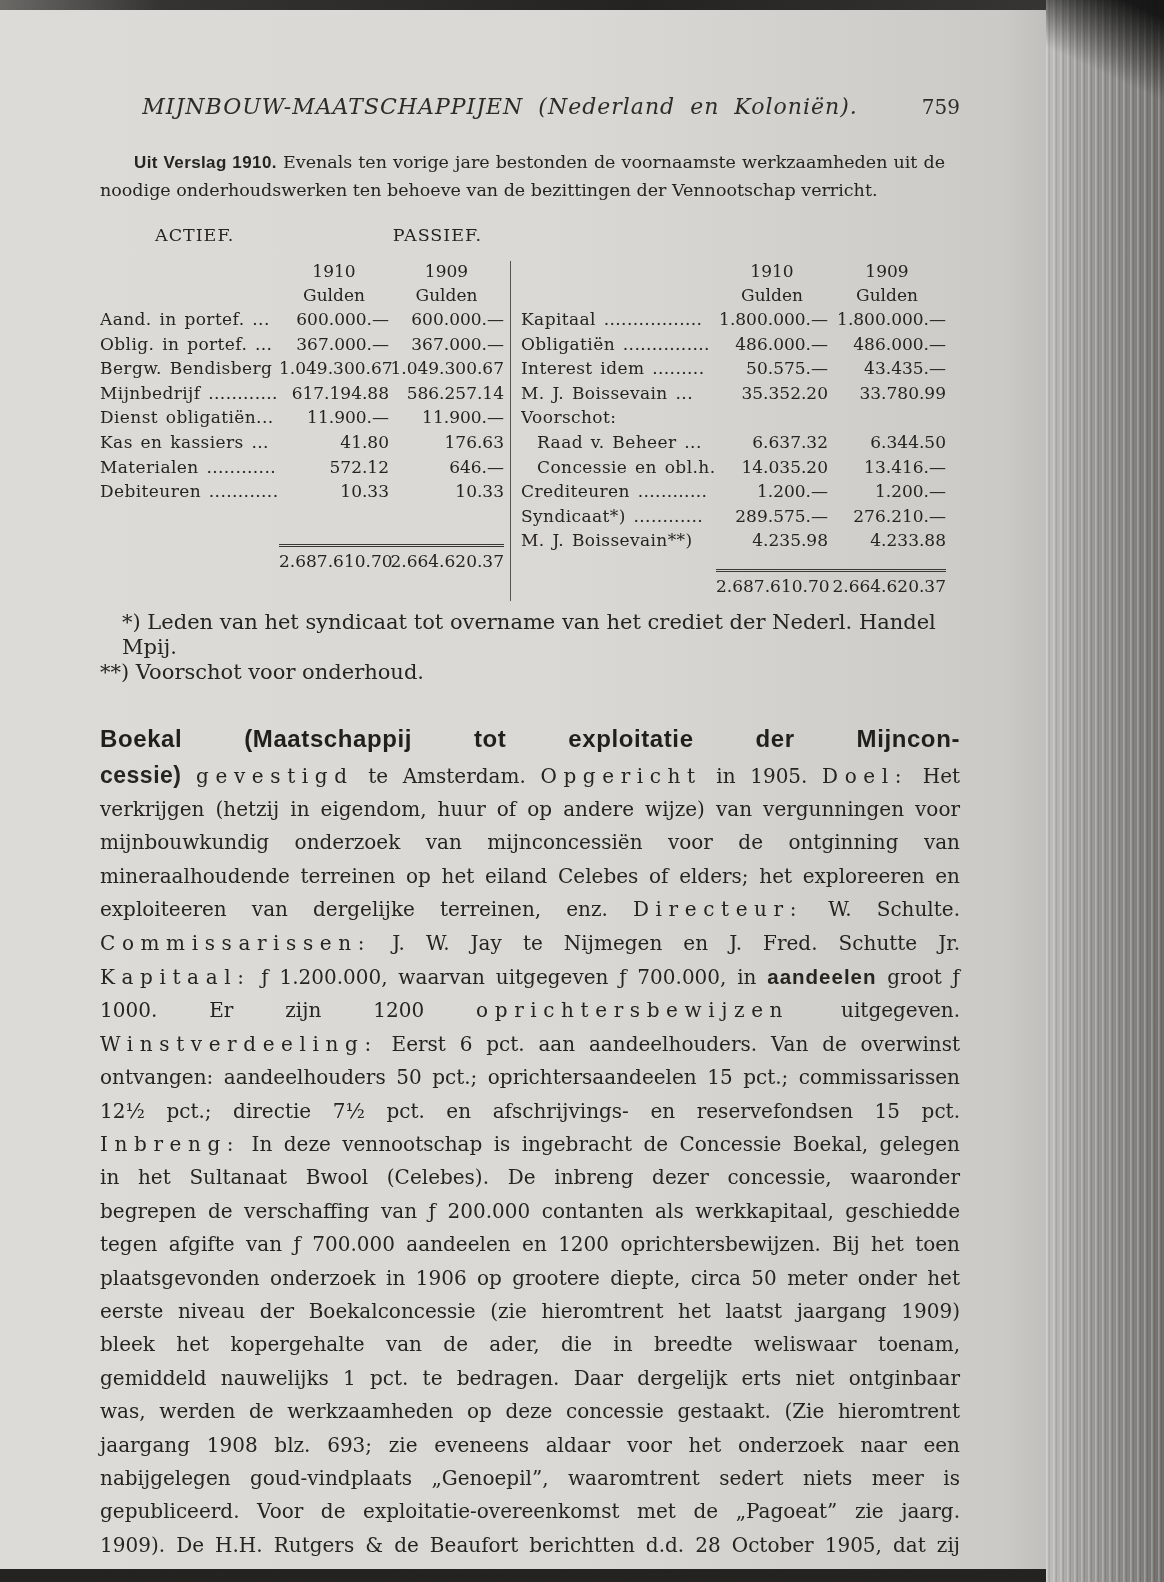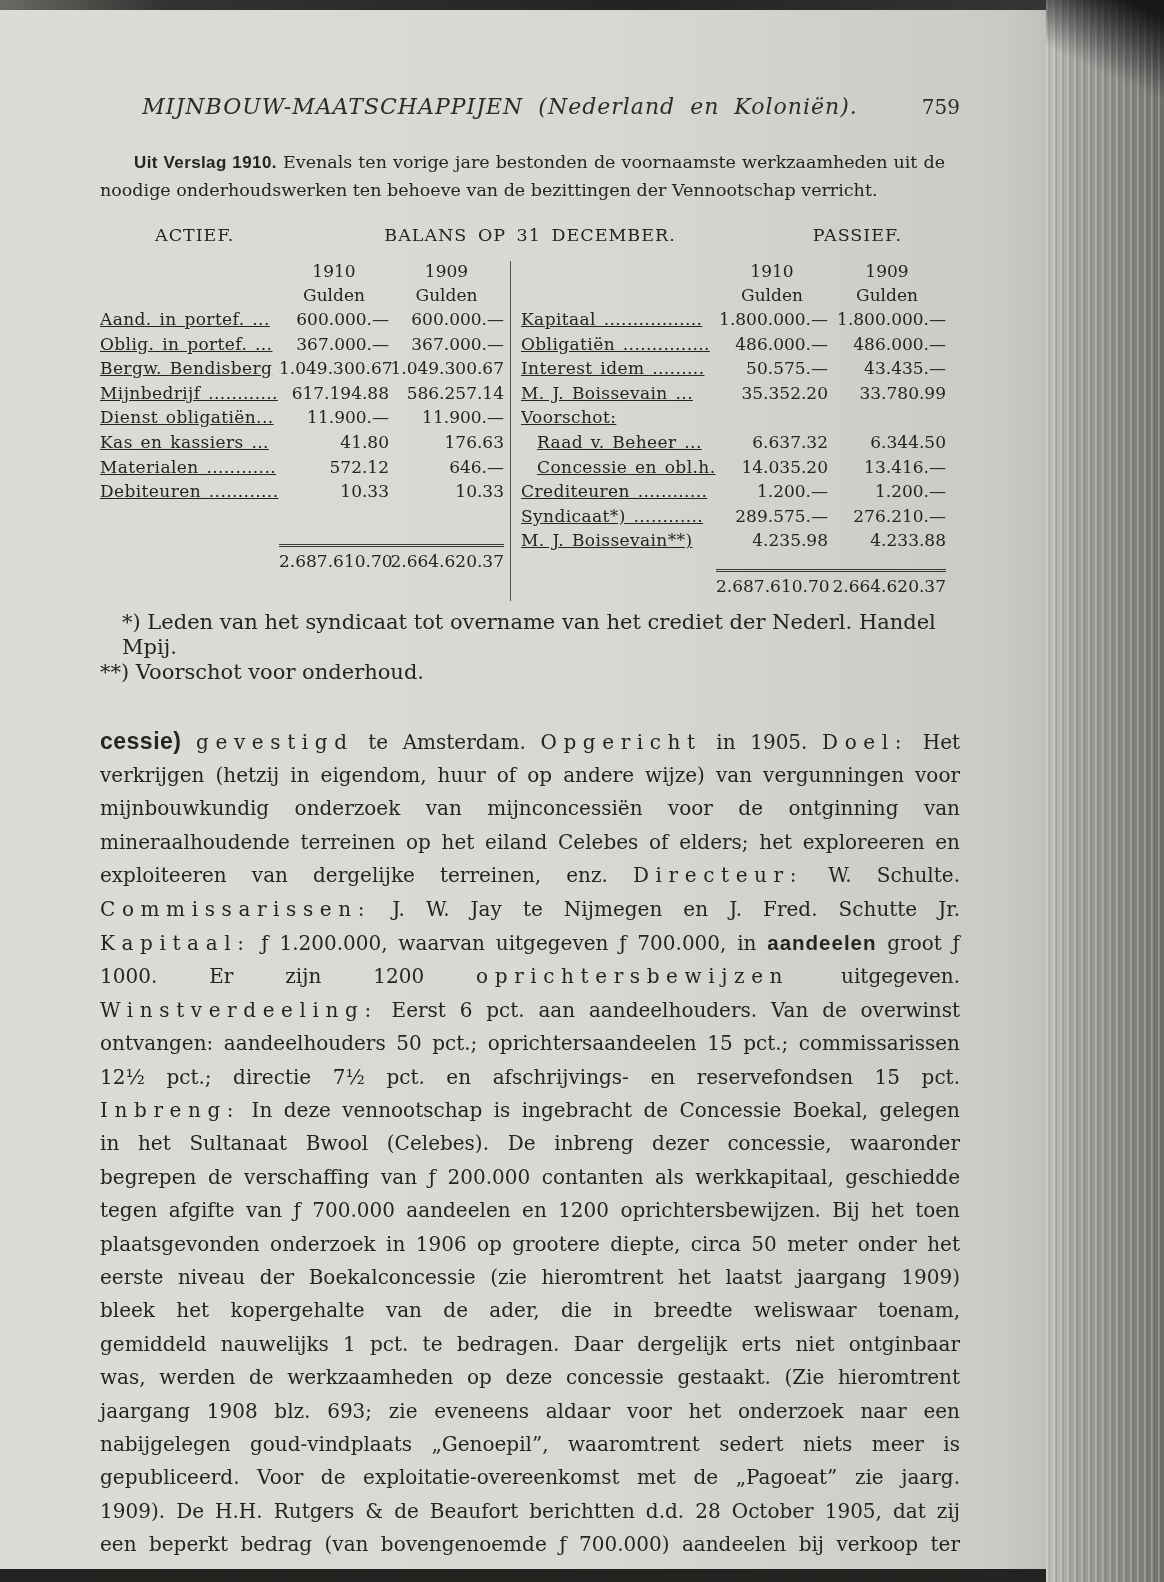--- a/index.html
+++ b/index.html
@@ -56,21 +56,21 @@
   .bh-c{flex:1;text-align:center;word-spacing:4px;}
   .bh-r{width:220px;text-align:right;padding-right:58px;box-sizing:border-box;}
   
   .balance{display:flex;margin-top:16px;font-size:17px;}
   .bt{box-sizing:border-box;}
   .bt.left{width:410px;padding-right:6px;}
   .bt.right{width:436px;border-left:1px solid #55534f;padding-left:10px;}
   .brow{display:grid;align-items:baseline;height:24.6px;overflow:hidden;}
   .bt.left  .brow{grid-template-columns:1fr 110px 115px;}
   .bt.right .brow{grid-template-columns:1fr 112px 118px;}
-  .brow .lbl{white-space:nowrap;overflow:hidden;letter-spacing:.4px;word-spacing:2px;text-decoration:underline;}
+  .brow .lbl{white-space:nowrap;overflow:hidden;letter-spacing:.4px;word-spacing:2px;}
   .brow .lbl.ind{padding-left:16px;}
   .brow .v{text-align:right;white-space:nowrap;}
   .brow.hdr{height:24px;}
   .brow.hdr .v{text-align:center;}
   .brule{border-top:3px double #3a3834;}
   .bt .brule-wrap{display:grid;}
   .bt.left  .brule-wrap{grid-template-columns:1fr 110px 115px;margin-top:38px;}
   .bt.right .brule-wrap{grid-template-columns:1fr 112px 118px;margin-top:14px;}
   .brule-wrap .brule{grid-column:2/4;}
   .brow.tot{margin-top:4px;}
@@ -105,21 +105,20 @@
 
     <div class="pagehead">
       <div class="head-title">MIJNBOUW-MAATSCHAPPIJEN (Nederland en Koloniën).</div>
       <div class="head-num">759</div>
     </div>
 
     <p class="report"><span class="lead">Uit Verslag 1910.</span><span> Evenals ten vorige jare bestonden de voornaamste werkzaamheden uit de noodige onderhoudswerken ten behoeve van de bezittingen der Vennootschap verricht.</span></p>
 
     <div class="balance-head">
       <span class="bh-l">ACTIEF.</span>
-      <span class="bh-c">BALANS OP 31 DECEMBER.</span>
       <span class="bh-r">PASSIEF.</span>
     </div>
 
     <div class="balance">
       <div class="bt left" id="actief-table">
           <div class="brow hdr">
             <span class="lbl"></span>
             <span class="v">1910</span>
             <span class="v">1909</span>
           </div>
@@ -248,17 +247,18 @@
           </div>
         </div>
     </div>
 
     <div class="footnotes">
       <div class="fn1">*) Leden van het syndicaat tot overname van het crediet der Nederl. Handel Mpij.</div>
       <div class="fn2">**) Voorschot voor onderhoud.</div>
     </div>
 
     <div class="boekal">
+      <div class="bk-head">Boekal (Maatschappij tot exploitatie der Mijncon-</div>
       <p class="bk-body" id="boekal-body"><span class="r-hb">cessie)</span> <span class="r-sp">gevestigd</span> <span class="r-n">te Amsterdam.</span> <span class="r-sp">Opgericht</span> <span class="r-n">in 1905.</span> <span class="r-sp">Doel:</span> <span class="r-n">Het verkrijgen (hetzij in eigendom, huur of op andere wijze) van vergunningen voor mijnbouwkundig onderzoek van mijnconcessiën voor de ontginning van mineraalhoudende terreinen op het eiland Celebes of elders; het exploreeren en exploiteeren van dergelijke terreinen, enz.</span> <span class="r-sp">Directeur:</span> <span class="r-n">W. Schulte.</span> <span class="r-sp">Commissarissen:</span> <span class="r-n">J. W. Jay te Nijmegen en J. Fred. Schutte Jr.</span> <span class="r-sp">Kapitaal:</span> <span class="r-n">ƒ 1.200.000, waarvan uitgegeven ƒ 700.000, in</span> <span class="r-hb2">aandeelen</span> <span class="r-n">groot ƒ 1000. Er zijn 1200</span> <span class="r-sp">oprichtersbewijzen</span> <span class="r-n">uitgegeven.</span> <span class="r-sp">Winstverdeeling:</span> <span class="r-n">Eerst 6 pct. aan aandeelhouders. Van de overwinst ontvangen: aandeelhouders 50 pct.; oprichtersaandeelen 15 pct.; commissarissen 12½ pct.; directie 7½ pct. en afschrijvings- en reservefondsen 15 pct.</span> <span class="r-sp">Inbreng:</span> <span class="r-n">In deze vennootschap is ingebracht de Concessie Boekal, gelegen in het Sultanaat Bwool (Celebes). De inbreng dezer concessie, waaronder begrepen de verschaffing van ƒ 200.000 contanten als werkkapitaal, geschiedde tegen afgifte van ƒ 700.000 aandeelen en 1200 oprichtersbewijzen. Bij het toen plaatsgevonden onderzoek in 1906 op grootere diepte, circa 50 meter onder het eerste niveau der Boekalconcessie (zie hieromtrent het laatst jaargang 1909) bleek het kopergehalte van de ader, die in breedte weliswaar toenam, gemiddeld nauwelijks 1 pct. te bedragen. Daar dergelijk erts niet ontginbaar was, werden de werkzaamheden op deze concessie gestaakt. (Zie hieromtrent jaargang 1908 blz. 693; zie eveneens aldaar voor het onderzoek naar een nabijgelegen goud-vindplaats „Genoepil”, waaromtrent sedert niets meer is gepubliceerd. Voor de exploitatie-overeenkomst met de „Pagoeat” zie jaarg. 1909). De H.H. Rutgers &amp; de Beaufort berichtten d.d. 28 October 1905, dat zij een beperkt bedrag (van bovengenoemde ƒ 700.000) aandeelen bij verkoop ter beurze door den heer G. J. Mijnarends van 1 November 1905 af aan de markt zouden brengen. De eerste koers van uitgifte was op 80 pct. bepaald. (Officieele Noteering sedert 3 November 1906).</span> </p>
     </div>
 
   </div>
 </div>
 
 </body></html>

